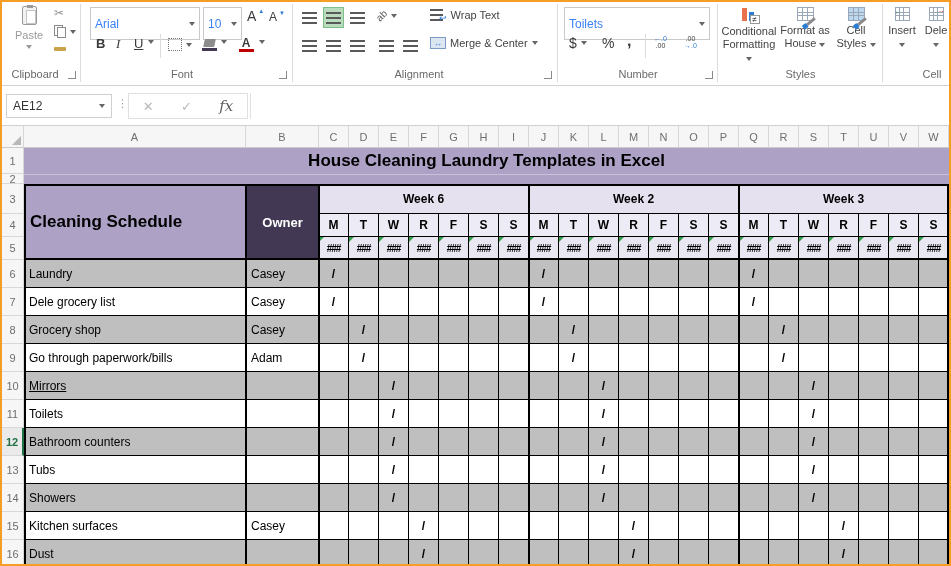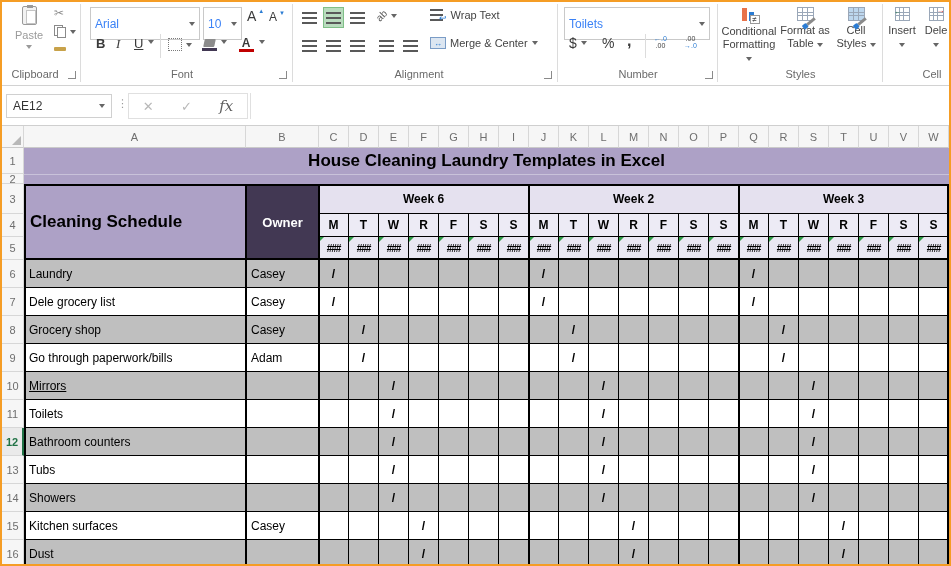--- a/index.html
+++ b/index.html
@@ -205,21 +205,21 @@
           <span class="ne">≠</span>
         </span>
       <span>Conditional</span><br>
       <span>Formatting</span> <span class="dda"></span>
     </div>
     <div class="stylebtn" style="left:776px;top:3px;width:54px;">
       <span class="gridicon ic" style="display:block;">
           <span class="brush"></span>
         </span>
       <span>Format as</span><br>
-      <span>Table</span> <span class="dda"></span>
+      <span>House</span> <span class="dda"></span>
     </div>
     <div class="stylebtn" style="left:831px;top:3px;width:46px;">
       <span class="gridicon ic" style="display:block;background-color:#bdd7ee;">
           <span class="brush"></span>
         </span>
       <span>Cell</span><br>
       <span>Styles</span> <span class="dda"></span>
     </div>
     <div class="glabel" style="left:717px;width:163px;">Styles</div>
     <div class="gsep" style="left:880px;"></div>

